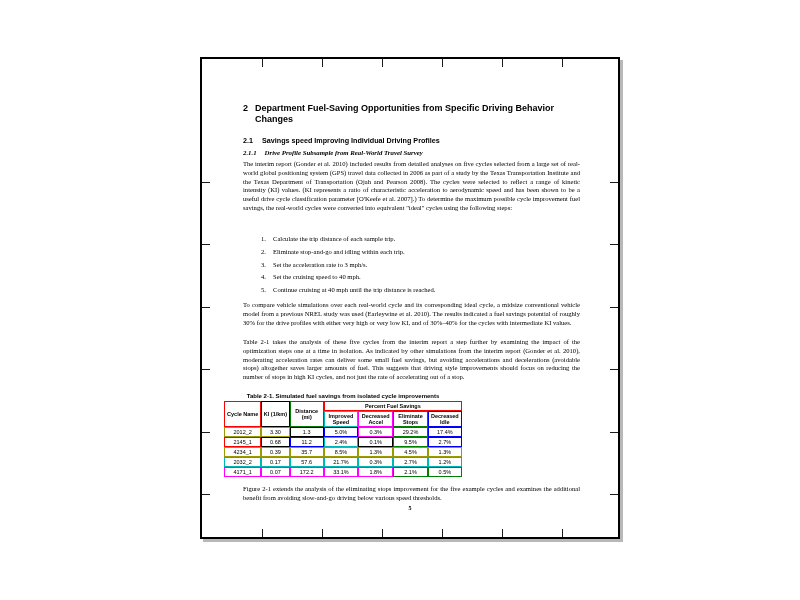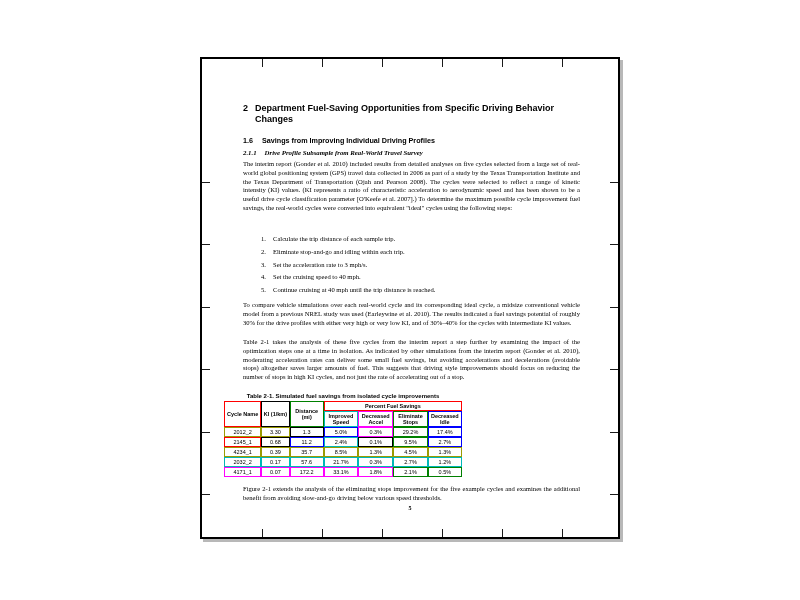--- a/index.html
+++ b/index.html
@@ -43,22 +43,22 @@
 
 <div class="page-frame" id="frame">
   <div class="content">
 
     <div class="h1">
       <span>2</span>
       <span>Department Fuel-Saving Opportunities from Specific Driving Behavior Changes</span>
     </div>
 
     <div class="h2">
-      <span>1.6</span>
-      <span>Savings from Improving Individual Driving Profiles</span>
+      <span>2.1</span>
+      <span>Savings speed Improving Individual Driving Profiles</span>
     </div>
 
     <div class="h3">
       <span>2.1.1</span>
       <span>Drive Profile Subsample from Real-World Travel Survey</span>
     </div>
 
     <div class="para" id="para1">The interim report (Gonder et al. 2010) included results from detailed analyses on five cycles selected from a large set of real-world global positioning system (GPS) travel data collected in 2006 as part of a study by the Texas Transportation Institute and the Texas Department of Transportation (Ojah and Pearson 2008). The cycles were selected to reflect a range of kinetic intensity (KI) values. (KI represents a ratio of characteristic acceleration to aerodynamic speed and has been shown to be a useful drive cycle classification parameter [O'Keefe et al. 2007].) To determine the maximum possible cycle improvement fuel savings, the real-world cycles were converted into equivalent "ideal" cycles using the following steps:</div>
 
     <div class="numlist">

